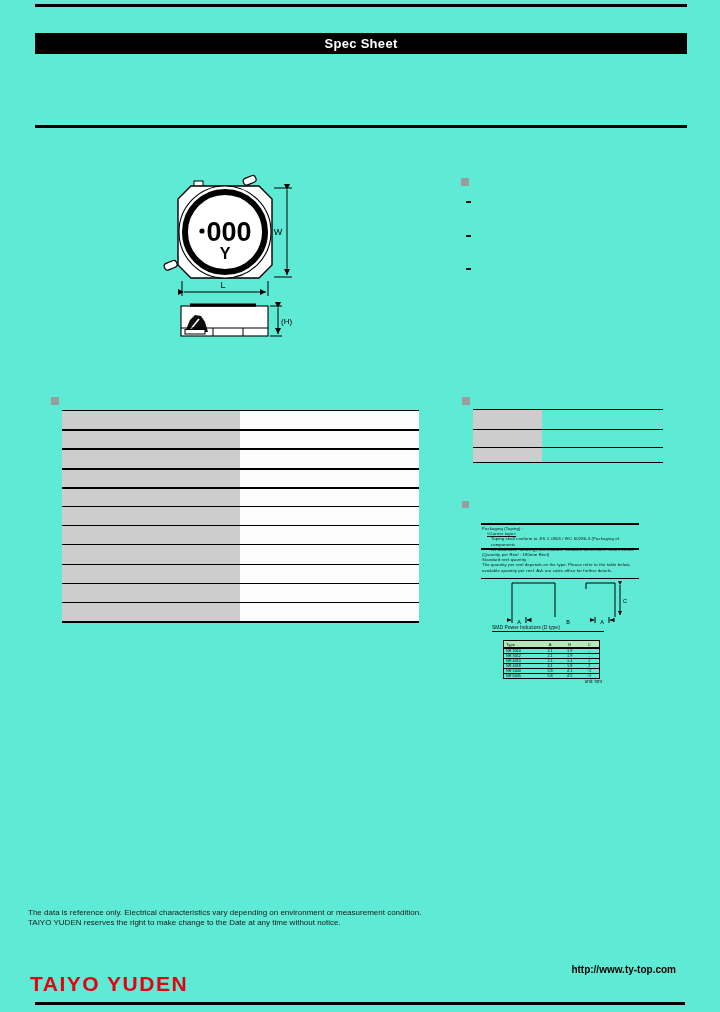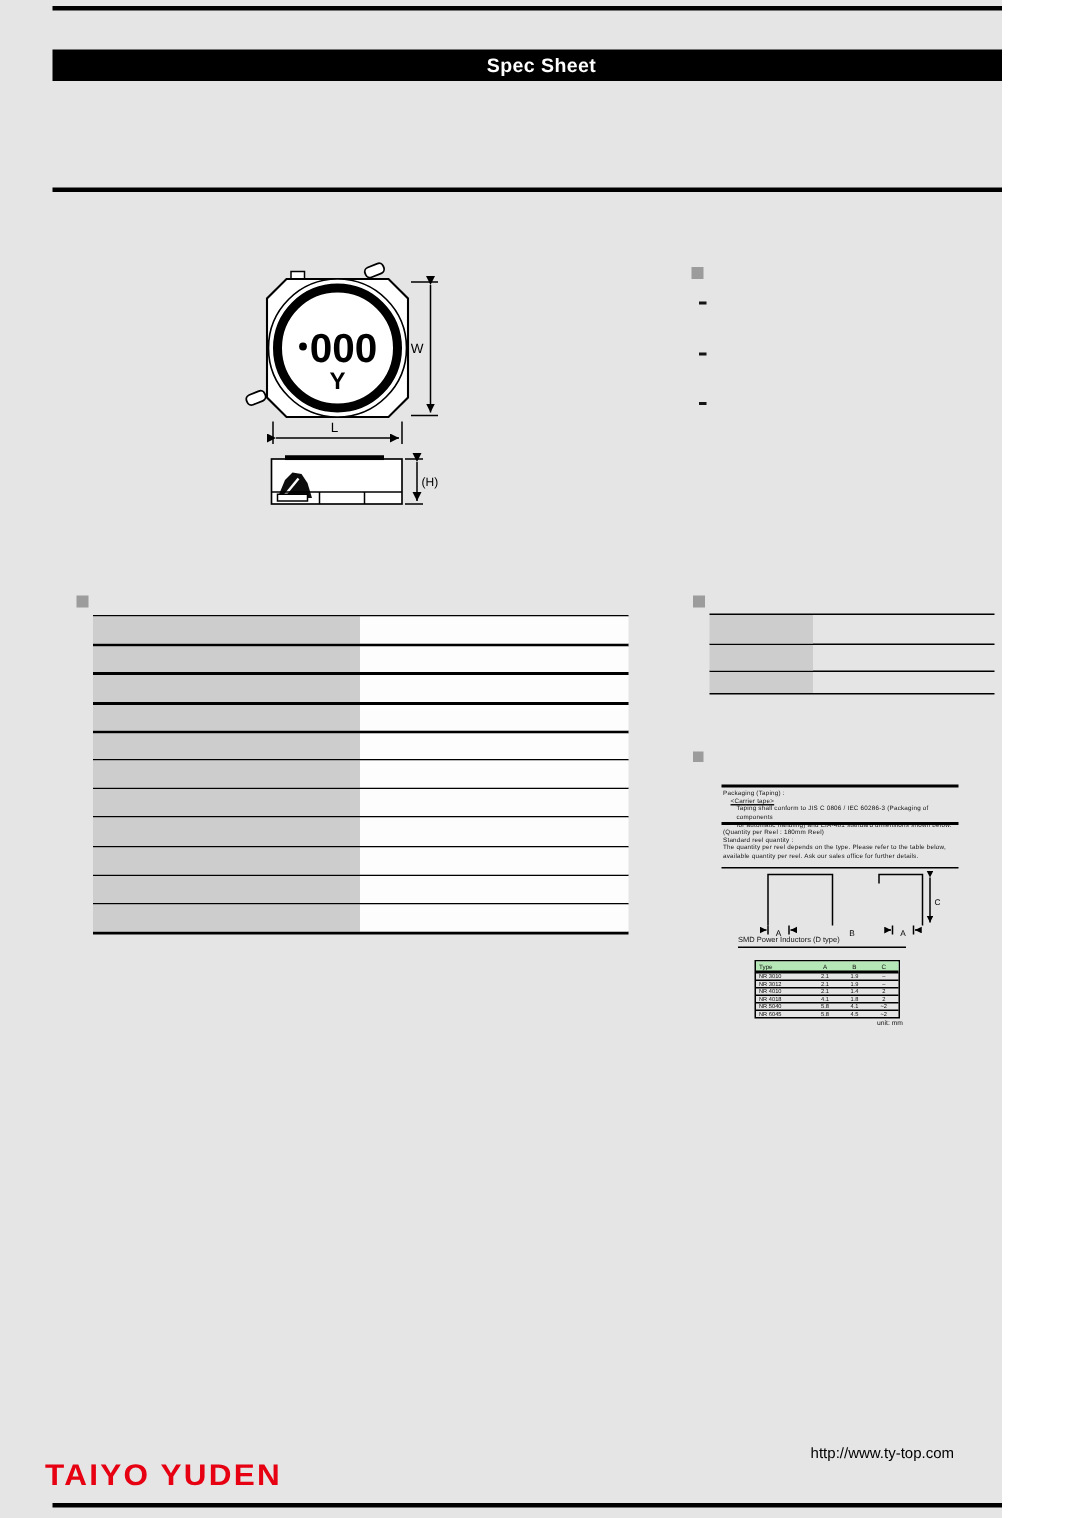--- a/index.html
+++ b/index.html
@@ -1,19 +1,19 @@
 <!DOCTYPE html>
 <html><head>
 <meta charset="utf-8">
 <style>
   * { margin:0; padding:0; box-sizing:border-box; }
   html,body { background:#ffffff; }
   body { font-family:"Liberation Sans", sans-serif; }
   #page {
-    position:relative; width:668px; height:1012px; background:#e5e5e5;
+    position:relative; width:720px; height:1012px; background:#5eead4;
     overflow:hidden; color:#000;
   }
   .abs { position:absolute; }
   .rule { background:#000; }
 
   
   .banner {
     left:35px; top:33px; width:652px; height:21px; background:#000;
     color:#fff; font-size:13px; font-weight:bold; text-align:center;
     line-height:21px; letter-spacing:.3px;
@@ -60,21 +60,21 @@
   .pk-c1,.pk-c2,.pk-c3 { width:20px; text-align:center; }
   .pk-unit { left:556px; top:679px; width:46px; text-align:right; font-size:4.5px; color:#111; }
 
   
   .disclaimer { left:28px; top:908px; width:620px; font-size:8px;
                 line-height:10.4px; color:#1a1a1a; }
 
   
   .brand { left:30px; top:972px; font-size:21px; font-weight:bold;
            letter-spacing:1.5px; color:#e60012; transform:scaleY(.95); }
-  .site { right:32px; top:964px; font-size:10px; font-weight:normal; color:#000;text-align:center; }
+  .site { right:44px; top:964px; font-size:10px; font-weight:bold; color:#000;text-align:center; }
 
   svg text { font-family:"Liberation Sans", sans-serif; fill:#000; }
 </style>
 </head>
 <body>
 
 <div id="page">
 
   <div class="abs rule" style="left:35px; top:4px; width:652px; height:3px;"></div>
   <div class="abs banner">Spec Sheet</div>
@@ -288,19 +288,21 @@
     <div class="pk-row">
       <div class="pk-c0">NR 6045</div>
         <div class="pk-c1">5.8</div>
         <div class="pk-c2">4.5</div>
         <div class="pk-c3">~2</div>
     </div>
   </div>
   <div class="abs pk-unit">unit: mm</div>
 
   <div class="abs disclaimer">
+    <div>The data is reference only. Electrical characteristics vary depending on environment or measurement condition.</div>
+    <div>TAIYO YUDEN reserves the right to make change to the Date at any time without notice.</div>
   </div>
 
   <div class="abs site">http://www.ty-top.com</div>
   <div class="abs brand">TAIYO YUDEN</div>
   <div class="abs rule" style="left:35px; top:1002px; width:650px; height:2.5px;"></div>
 
 </div>
 
 </body></html>

